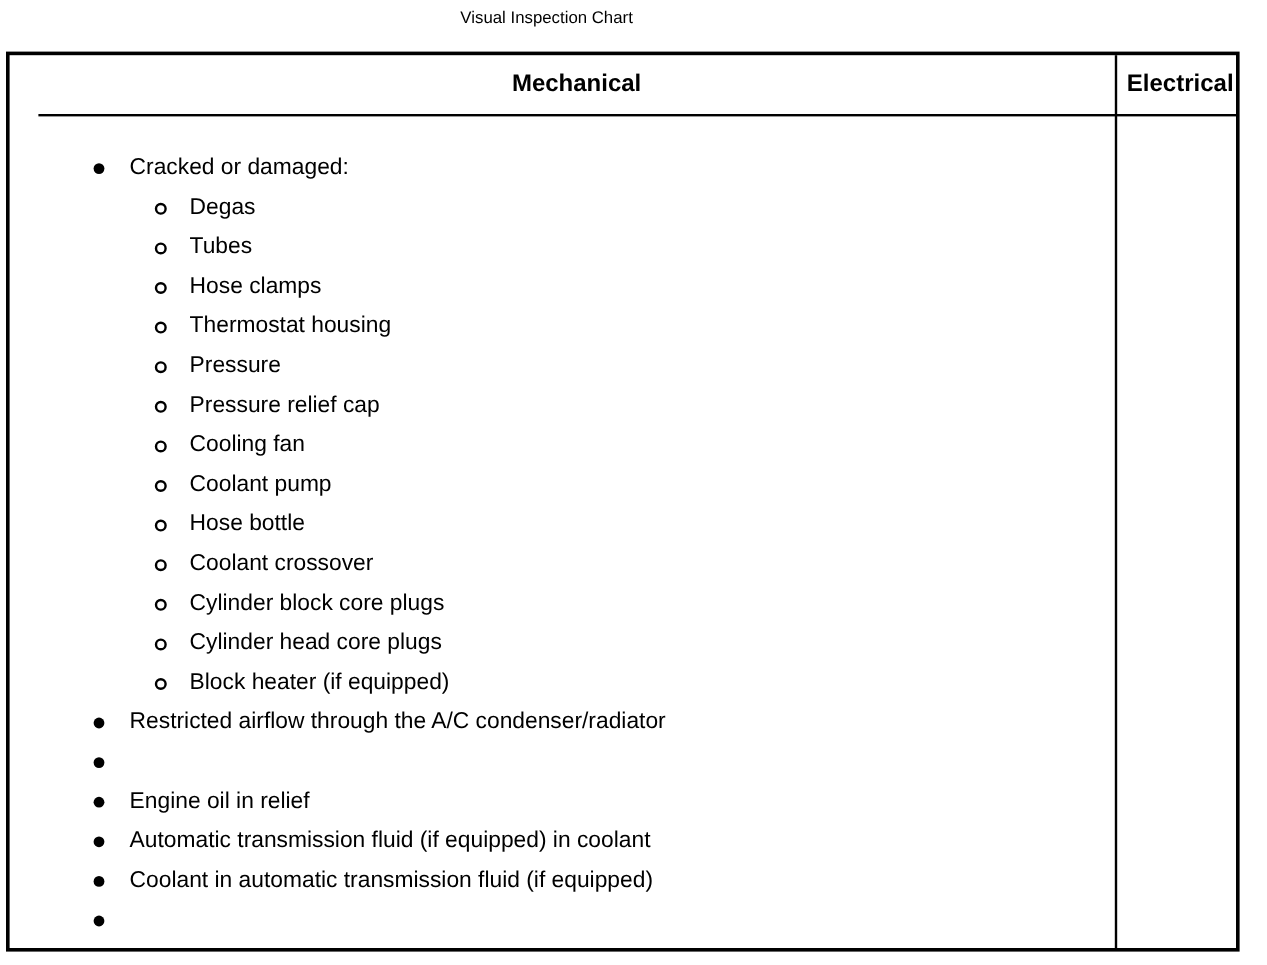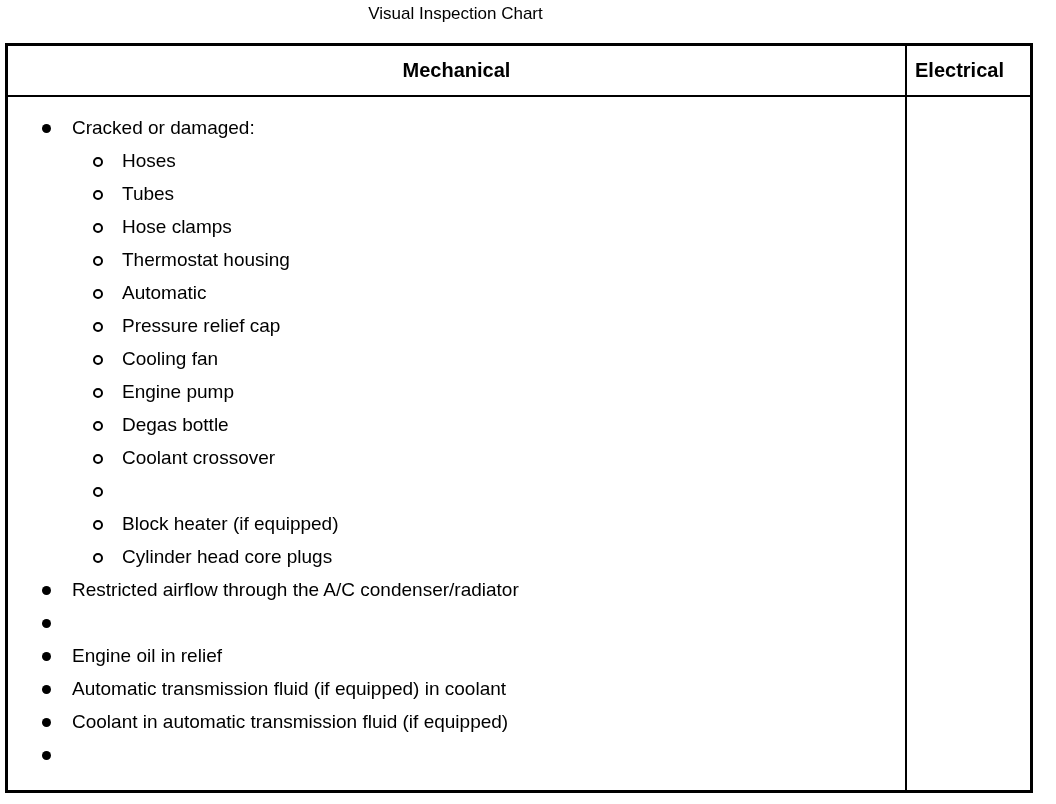--- a/index.html
+++ b/index.html
@@ -20,37 +20,38 @@
     height: 804px;
   }
 
   
   .chart-title {
     position: absolute;
     left: 5px;
     top: 2px;
     width: 901px;
     text-align: center;
-    font-size: 17px;
+    font-size: 14px;
     line-height: 24px;
     font-weight: 400;
     letter-spacing: 0px;
     white-space: nowrap;
   }
 
   
   .chart-table {
     position: absolute;
     left: 5px;
     top: 43px;
     width: 1028px;
     height: 750px;
     box-sizing: border-box;
     border: 3px solid #000000;
     background: #ffffff;
+    padding-left: 24px;
   }
   .table-inner {
     position: relative;
     width: 100%;
     height: 100%;
   }
 
   
   .col-divider {
     position: absolute;
@@ -119,21 +120,21 @@
     position: absolute;
     left: 899px;
     top: 0;
     width: 123px;
     bottom: 0;
   }
 
   
   ul.lvl1 {
     list-style: none;
-    margin: 4px;
+    margin: 16px;
     padding: 0;
   }
   li.item {
     position: relative;
     font-size: 19px;
     line-height: 33px;
     height: 33px;
     white-space: nowrap;
   }
   
@@ -184,33 +185,33 @@
       </div>
 
       <div class="header-rule"></div>
       <div class="col-divider"></div>
 
       <div class="body-row">
 
         <div class="td-mechanical">
           <ul class="lvl1" id="mechanical-list">
               <li class="item l1"><span class="bullet"></span><span class="item-label">Cracked or damaged:</span></li>
-              <li class="item l2"><span class="bullet"></span><span class="item-label">Hoses</span></li>
+              <li class="item l2"><span class="bullet"></span><span class="item-label">Degas</span></li>
               <li class="item l2"><span class="bullet"></span><span class="item-label">Tubes</span></li>
               <li class="item l2"><span class="bullet"></span><span class="item-label">Hose clamps</span></li>
               <li class="item l2"><span class="bullet"></span><span class="item-label">Thermostat housing</span></li>
-              <li class="item l2"><span class="bullet"></span><span class="item-label">Automatic</span></li>
+              <li class="item l2"><span class="bullet"></span><span class="item-label">Pressure</span></li>
               <li class="item l2"><span class="bullet"></span><span class="item-label">Pressure relief cap</span></li>
               <li class="item l2"><span class="bullet"></span><span class="item-label">Cooling fan</span></li>
-              <li class="item l2"><span class="bullet"></span><span class="item-label">Engine pump</span></li>
-              <li class="item l2"><span class="bullet"></span><span class="item-label">Degas bottle</span></li>
+              <li class="item l2"><span class="bullet"></span><span class="item-label">Coolant pump</span></li>
+              <li class="item l2"><span class="bullet"></span><span class="item-label">Hose bottle</span></li>
               <li class="item l2"><span class="bullet"></span><span class="item-label">Coolant crossover</span></li>
-              <li class="item l2"><span class="bullet"></span></li>
+              <li class="item l2"><span class="bullet"></span><span class="item-label">Cylinder block core plugs</span></li>
+              <li class="item l2"><span class="bullet"></span><span class="item-label">Cylinder head core plugs</span></li>
               <li class="item l2"><span class="bullet"></span><span class="item-label">Block heater (if equipped)</span></li>
-              <li class="item l2"><span class="bullet"></span><span class="item-label">Cylinder head core plugs</span></li>
               <li class="item l1"><span class="bullet"></span><span class="item-label">Restricted airflow through the A/C condenser/radiator</span></li>
               <li class="item l1"><span class="bullet"></span></li>
               <li class="item l1"><span class="bullet"></span><span class="item-label">Engine oil in relief</span></li>
               <li class="item l1"><span class="bullet"></span><span class="item-label">Automatic transmission fluid (if equipped) in coolant</span></li>
               <li class="item l1"><span class="bullet"></span><span class="item-label">Coolant in automatic transmission fluid (if equipped)</span></li>
               <li class="item l1"><span class="bullet"></span></li>
             </ul>
         </div>
 
         <div class="td-electrical">

